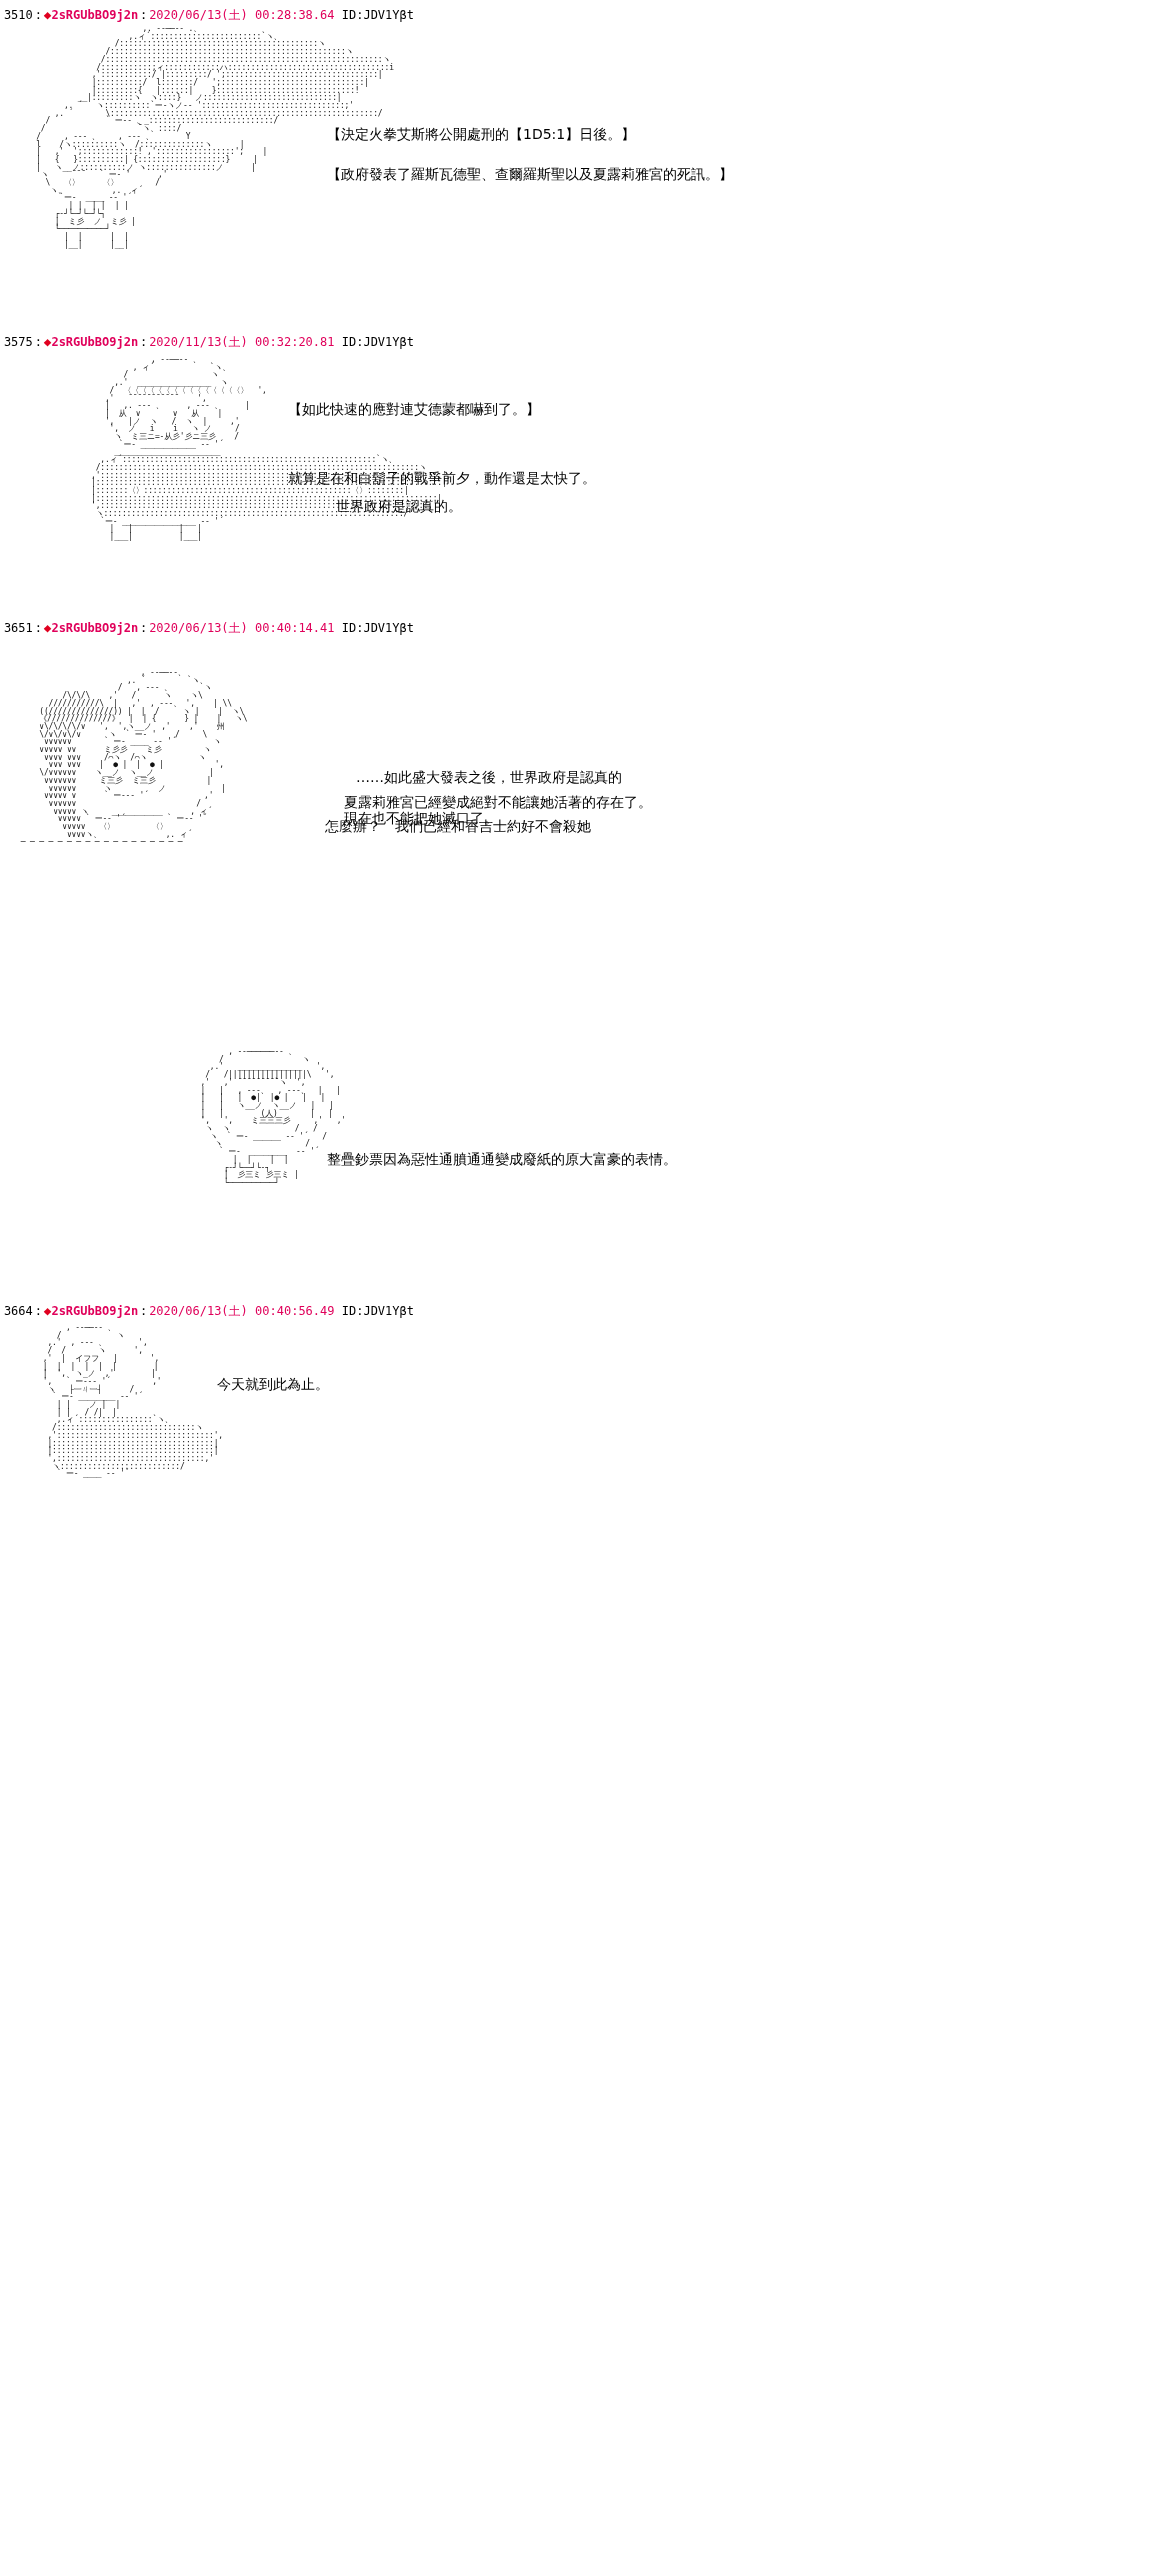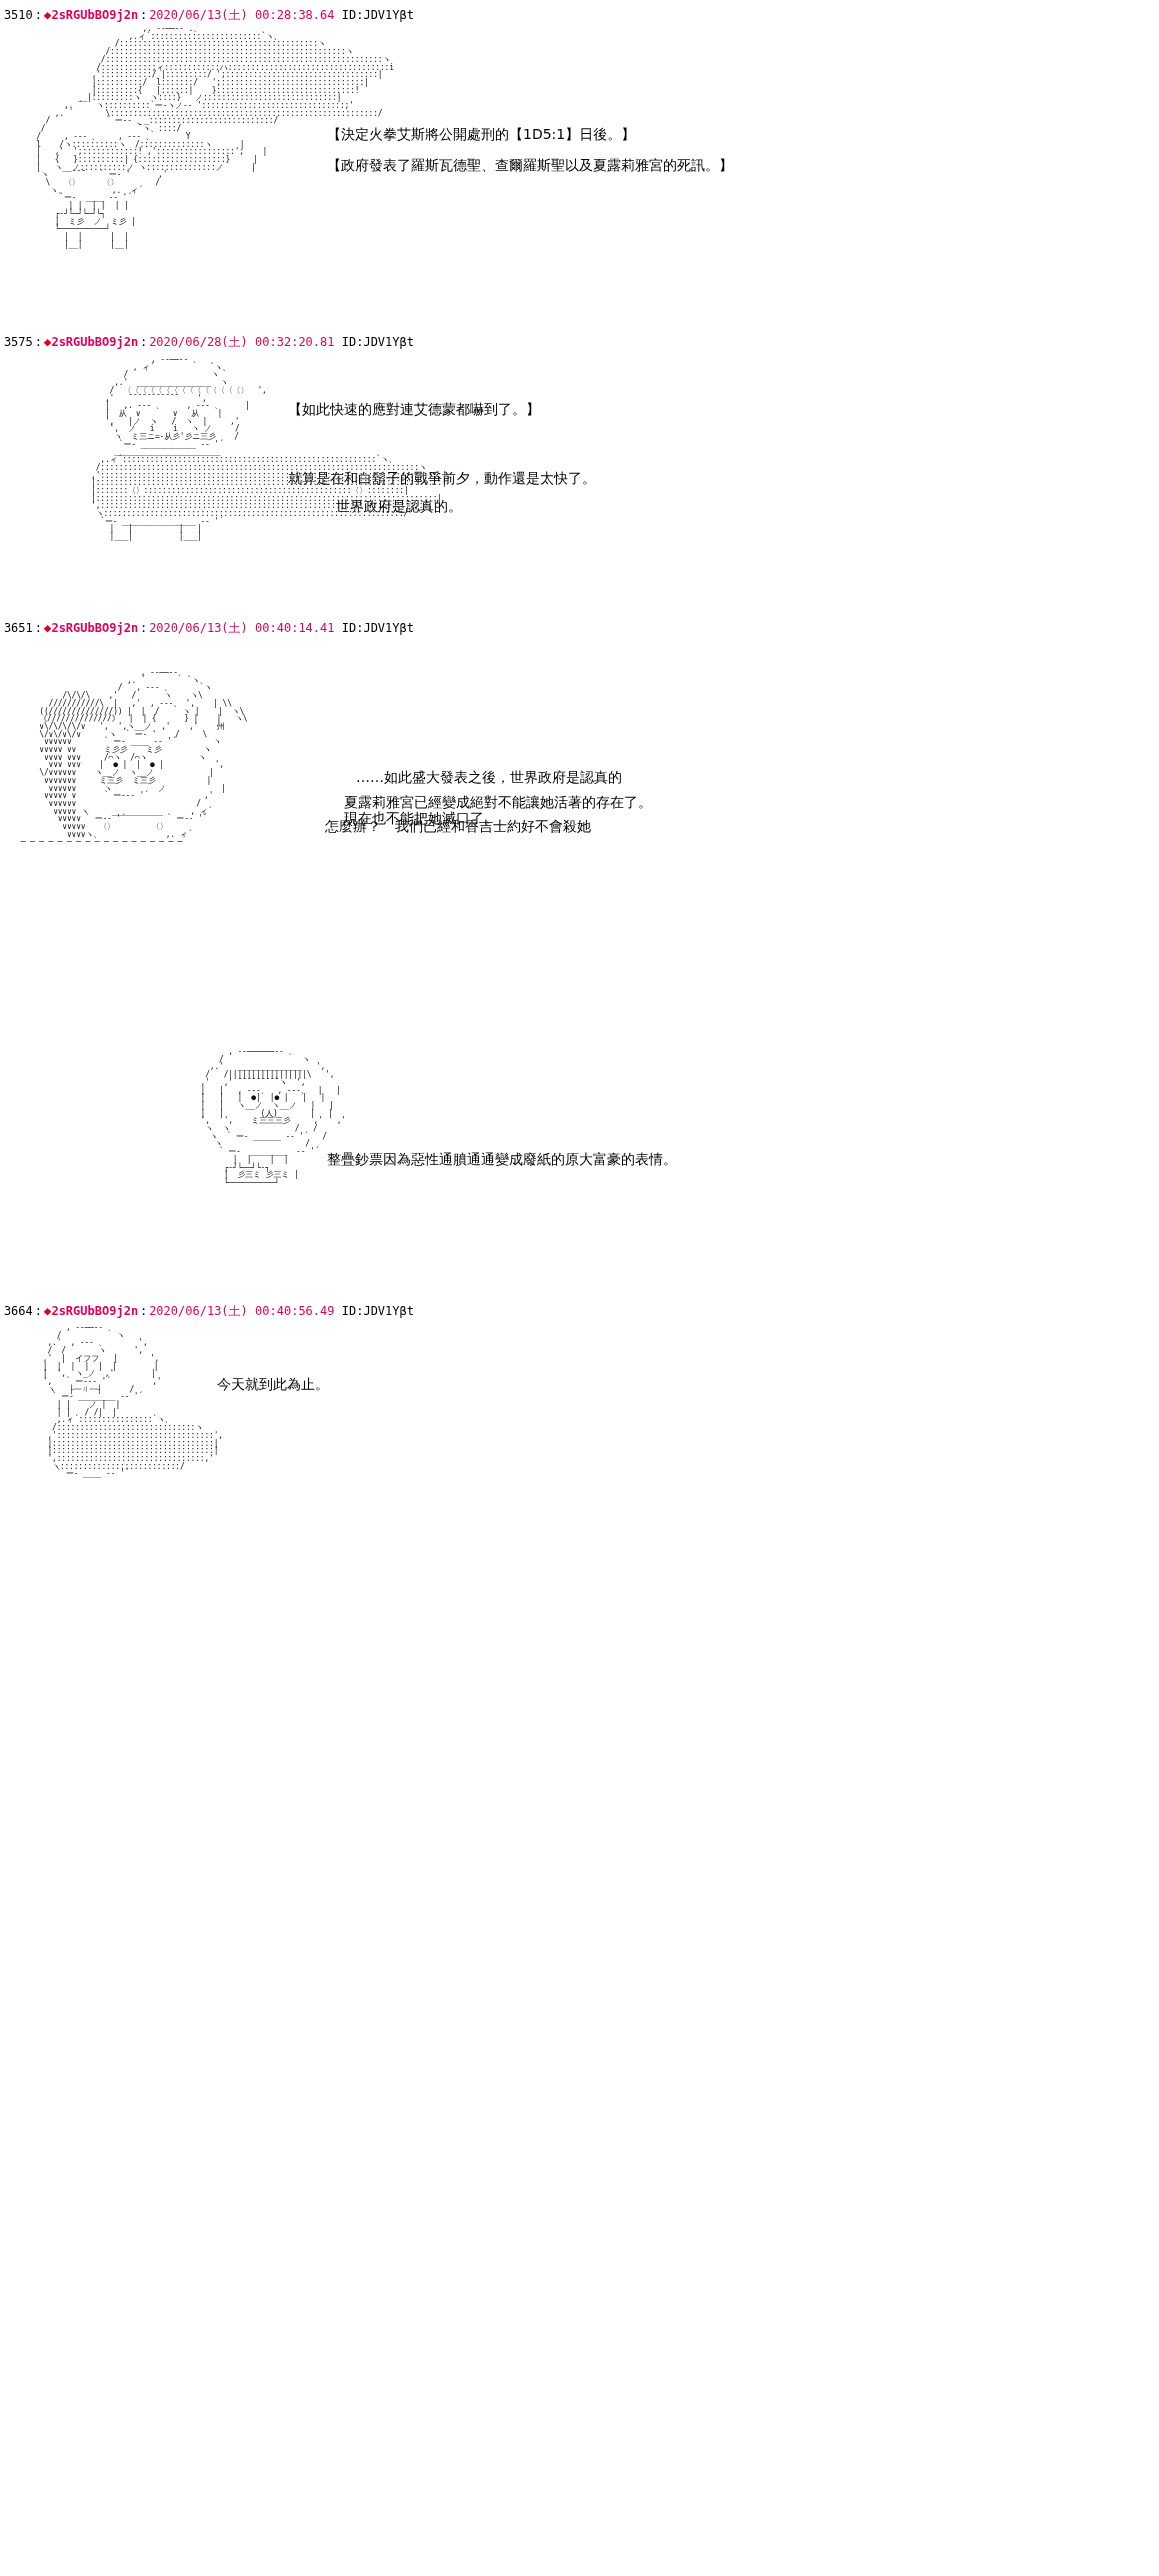--- a/index.html
+++ b/index.html
@@ -108,24 +108,24 @@
      ヽ、          ,.  ィ´
        `ー-  ____ -‐ '´
          | |  | |  | |
       ┌‐┘└─┘└─┘└┐
       |  ミ彡  ノ  ミ彡 |
       └──────────┘
         |  |      |  |
         |__|      |__|</div>
 
   <div class="line" style="top:127px; left:327px;">【決定火拳艾斯將公開處刑的【1D5:1】日後。】</div>
-  <div class="line" style="top:158px; left:327px;">【政府發表了羅斯瓦德聖、查爾羅斯聖以及夏露莉雅宮的死訊。】</div>
+  <div class="line" style="top:167px; left:327px;">【政府發表了羅斯瓦德聖、查爾羅斯聖以及夏露莉雅宮的死訊。】</div>
 
   <div class="post-header" style="top:335px;">
-    <span class="resnum">3575</span><span class="sep">:</span><span class="diamond">◆</span><span class="handle">2sRGUbBO9j2n</span><span class="sep">:</span><span class="date">2020/06/28(土) 00:32:20.81</span>&nbsp;<span class="uid">ID:JDV1Yβt</span>
+    <span class="resnum">3575</span><span class="sep">:</span><span class="diamond">◆</span><span class="handle">2sRGUbBO9j2n</span><span class="sep">:</span><span class="date">2020/11/13(土) 00:32:20.81</span>&nbsp;<span class="uid">ID:JDV1Yβt</span>
   </div>
 
   <div class="aa" style="top:356px; left:68px;">                  , -‐──‐- 、
               , ィ´            `ヽ、
             /                  ヽ
           ,.'  ________________  ヽ
          /  〈〈〈〈〈〈〈〈〈〈〈〈〈〈〈〉  ',
         ,'   ̄ ̄ ̄ ̄ ̄ ̄ ̄ ̄ ̄ ̄ ̄     ',
         |   ,. -‐- 、     , -‐- 、     |
         |  从  ∨       ∨   从    |

